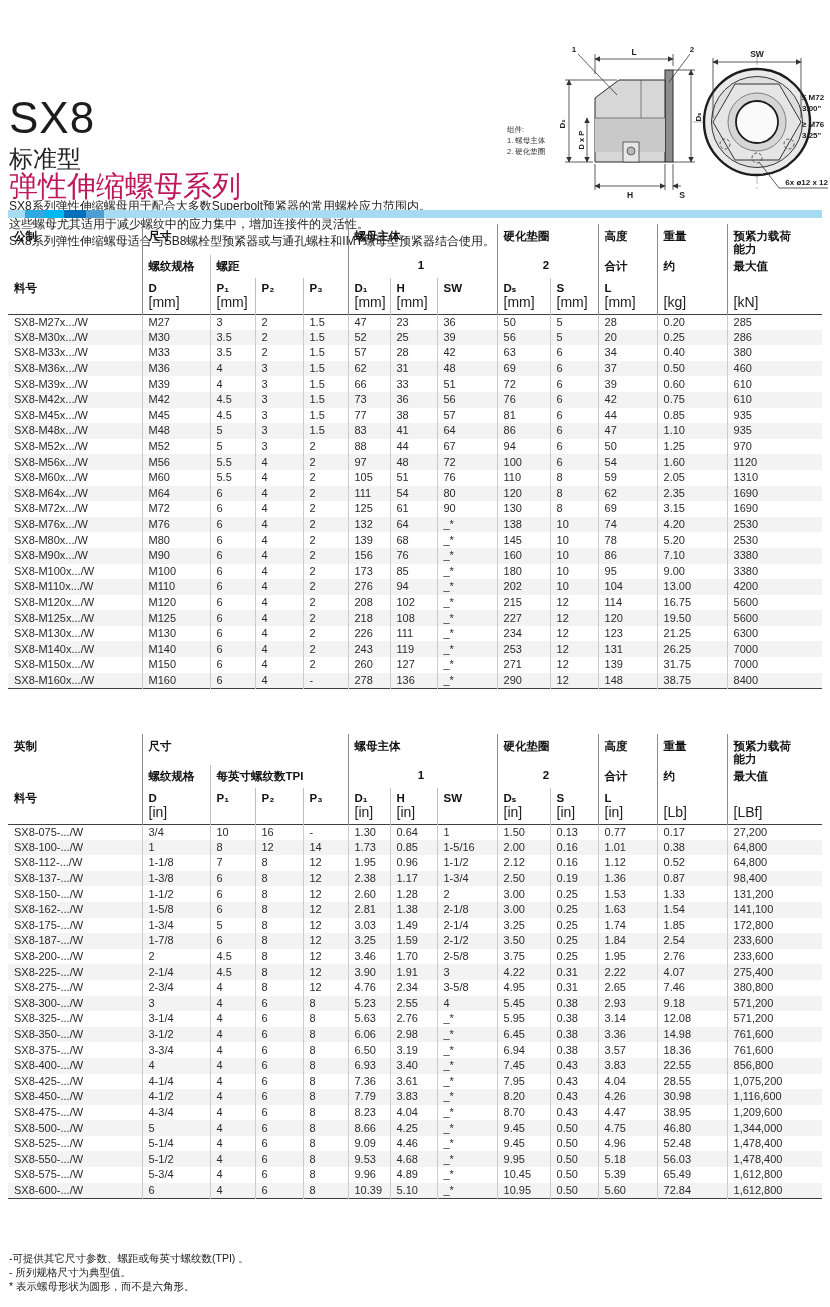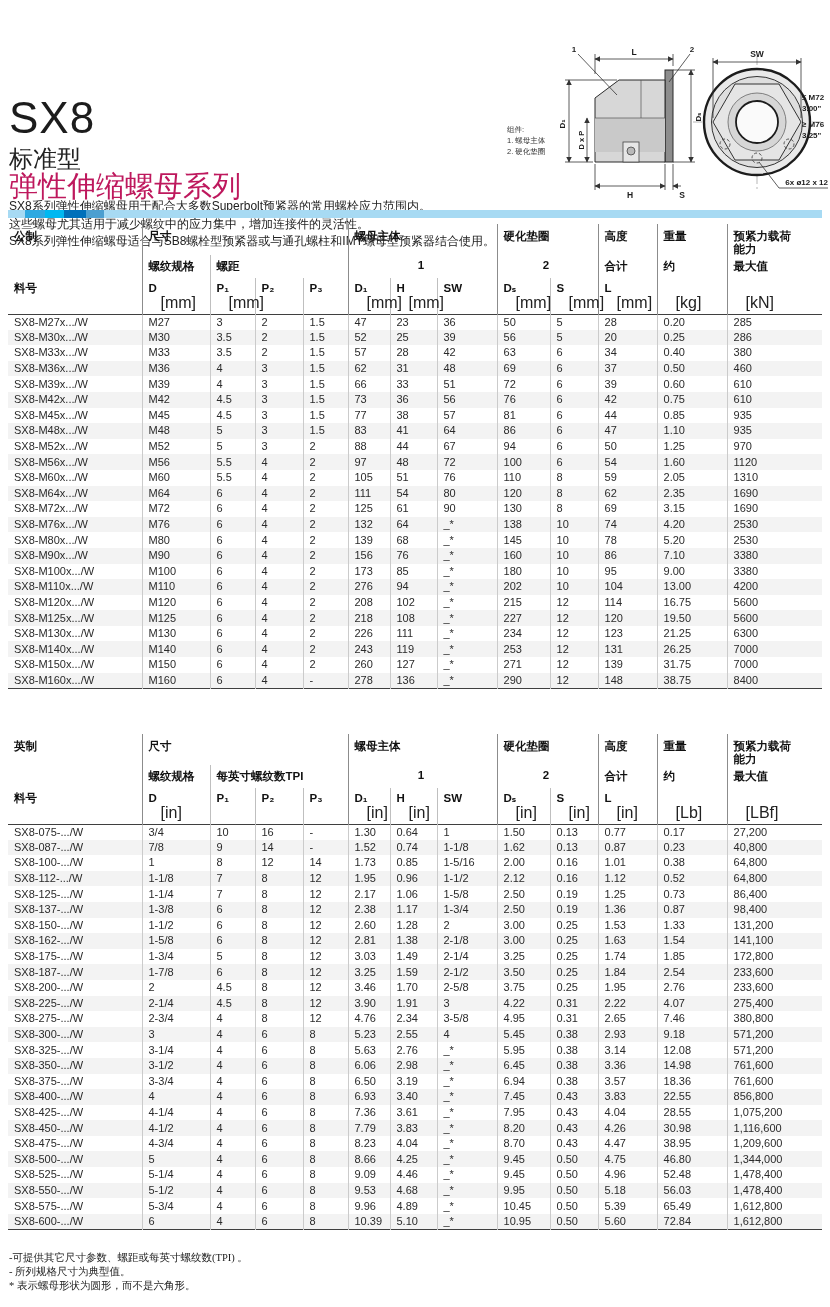--- a/index.html
+++ b/index.html
@@ -24,31 +24,31 @@
   table.spec{position:absolute;left:8px;width:814px;border-collapse:collapse;table-layout:fixed;}
   #metric-table{top:224px;}
   #imperial-table{top:734px;}
   table.spec thead{border-bottom:1.5px solid #3f3f3f;}
   table.spec tbody{border-bottom:1px solid #3f3f3f;}
   th{font-size:11.5px;font-weight:700;text-align:left;vertical-align:top;padding:4px 3px 0 6px;color:#111;box-sizing:border-box;}
   .group-row th{height:27px;padding-top:6px;line-height:12.5px;}
   .sub-row th{height:23px;padding-top:4px;}
   .col-row th{height:36px;padding-top:3px;}
   .col-row .cl{height:15px;line-height:14px;}
-  .col-row .unit{font-weight:400;font-size:16px;color:#222;line-height:13px;margin-left:12px;}
+  .col-row .unit{font-weight:400;font-size:14px;color:#222;line-height:13px;}
   th.ctr{text-align:center;padding-left:0;}
   .bl-dark{border-left:1px solid #8c8c8c;}
   .bl-light{border-left:1px solid #bfbfbf;}
   .preload-wrap{display:inline-block;width:66px;word-break:break-all;line-height:12.5px;}
   td{font-size:11px;color:#2a2a2a;padding:0 3px 0 6px;height:15.6px;line-height:13px;border-left:1px solid #cbcbcb;white-space:nowrap;overflow:hidden;box-sizing:border-box;}
   td:first-child,th:first-child{border-left:none;}
   tbody tr:nth-child(even){background:#f3f3f3;}
 
   
-  .footnotes{position:absolute;left:9px;top:1251px;font-size:10.5px;line-height:14px;color:#222;font-family:Liberation Serif, serif;}
+  .footnotes{position:absolute;left:9px;top:1251px;font-size:10.5px;line-height:14px;color:#222;}
 
   
   .drawing{position:absolute;left:495px;top:38px;}
   .drawing text{font-family:"Liberation Sans","DejaVu Sans",sans-serif;fill:#1c1c1c;}
   .dim{stroke:#333;stroke-width:0.8;fill:none;}
   .thin{stroke:#555;stroke-width:0.7;fill:none;}
   .cline{stroke:#999;stroke-width:0.7;stroke-dasharray:9 3 2 3;fill:none;}
   .dimtxt{font-size:8.5px;font-weight:700;}
   .smtxt{font-size:8px;font-weight:700;}
 </style>
@@ -705,35 +705,20 @@
           <td>1.30</td>
           <td>0.64</td>
           <td>1</td>
           <td>1.50</td>
           <td>0.13</td>
           <td>0.77</td>
           <td>0.17</td>
           <td>27,200</td>
         </tr>
         <tr>
-          <td>SX8-087-.../W</td>
-          <td>7/8</td>
-          <td>9</td>
-          <td>14</td>
-          <td>-</td>
-          <td>1.52</td>
-          <td>0.74</td>
-          <td>1-1/8</td>
-          <td>1.62</td>
-          <td>0.13</td>
-          <td>0.87</td>
-          <td>0.23</td>
-          <td>40,800</td>
-        </tr>
-        <tr>
           <td>SX8-100-.../W</td>
           <td>1</td>
           <td>8</td>
           <td>12</td>
           <td>14</td>
           <td>1.73</td>
           <td>0.85</td>
           <td>1-5/16</td>
           <td>2.00</td>
           <td>0.16</td>
@@ -750,35 +735,20 @@
           <td>1.95</td>
           <td>0.96</td>
           <td>1-1/2</td>
           <td>2.12</td>
           <td>0.16</td>
           <td>1.12</td>
           <td>0.52</td>
           <td>64,800</td>
         </tr>
         <tr>
-          <td>SX8-125-.../W</td>
-          <td>1-1/4</td>
-          <td>7</td>
-          <td>8</td>
-          <td>12</td>
-          <td>2.17</td>
-          <td>1.06</td>
-          <td>1-5/8</td>
-          <td>2.50</td>
-          <td>0.19</td>
-          <td>1.25</td>
-          <td>0.73</td>
-          <td>86,400</td>
-        </tr>
-        <tr>
           <td>SX8-137-.../W</td>
           <td>1-3/8</td>
           <td>6</td>
           <td>8</td>
           <td>12</td>
           <td>2.38</td>
           <td>1.17</td>
           <td>1-3/4</td>
           <td>2.50</td>
           <td>0.19</td>

